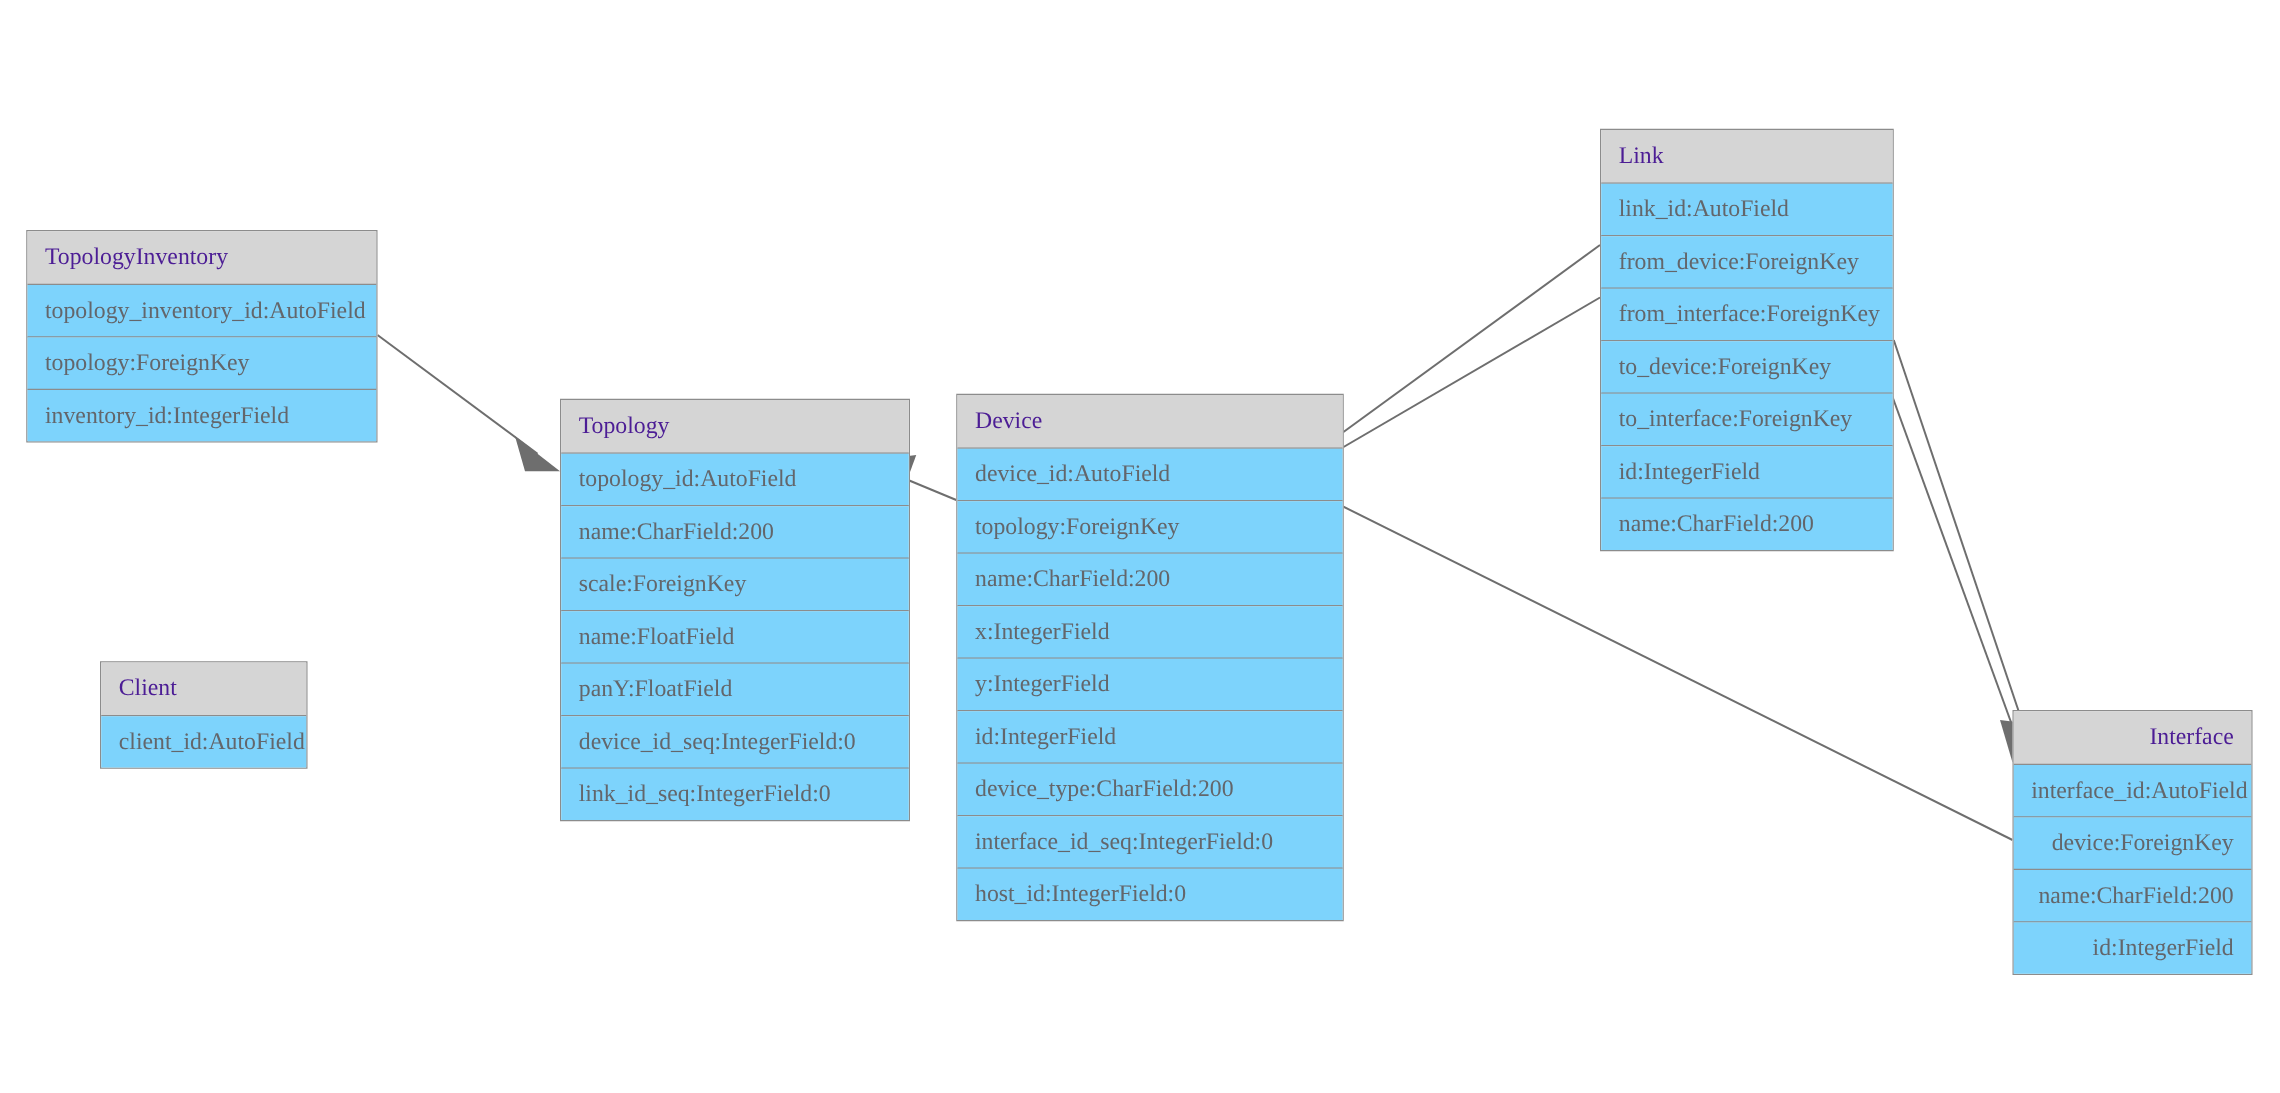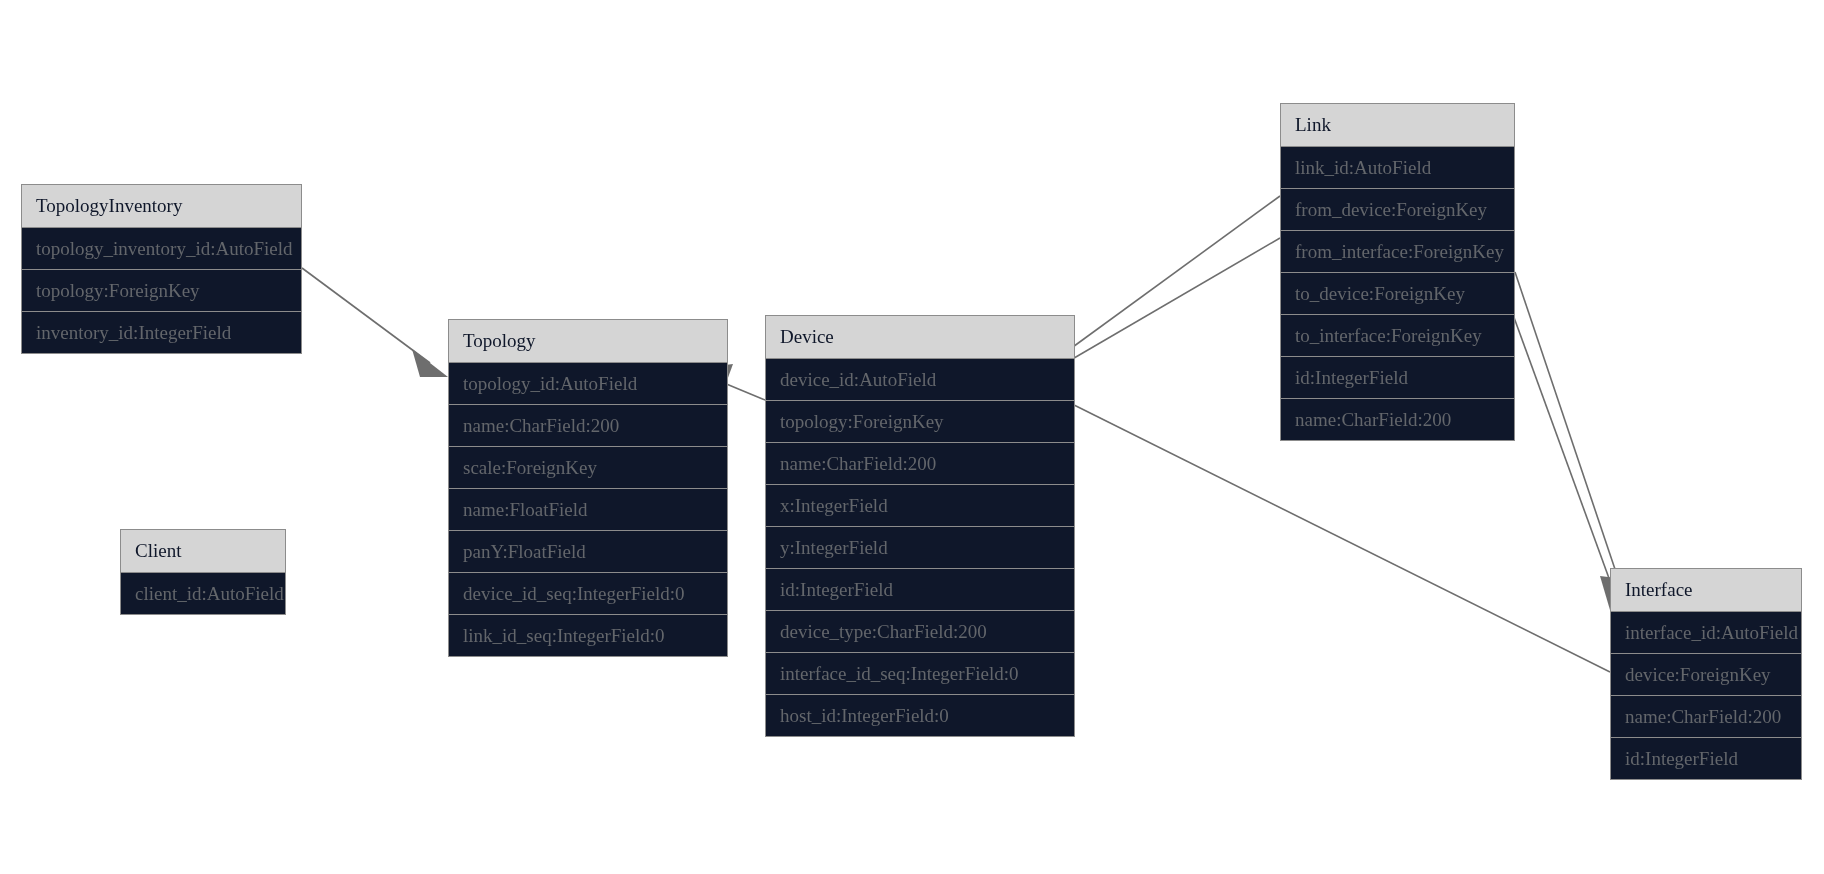--- a/index.html
+++ b/index.html
@@ -26,37 +26,37 @@
   .entity {
     position: absolute;
     box-sizing: border-box;
     border: 1px solid #8c8c8c;
     background: #ffffff;
   }
   .entity-header {
     box-sizing: border-box;
     background: #d5d5d5;
     border-bottom: 1px solid #8c8c8c;
-    color: #0f172a;
+    color: #4c1d95;
     font-size: 19px;
     line-height: 1;
     padding: 11px 14px 12px 14px;
     white-space: nowrap;
     overflow: hidden;
   }
   .entity-row {
     box-sizing: border-box;
     border-bottom: 1px solid #8c8c8c;
     color: #63666b;
     font-size: 19px;
     line-height: 1;
     padding: 11px 14px 11px 14px;
     white-space: nowrap;
     overflow: hidden;
-    background: #0f172a;
+    background: #7dd3fc;
   }
   .entity-row:last-child {
     border-bottom: none;
   }
 </style>
 </head>
 <body>
 
 <div id="canvas">
 
@@ -107,21 +107,21 @@
       <div class="entity" style="left: 448px; top: 319px; width: 280px;">
         <div class="entity-header">Topology</div>
         <div class="entity-row">topology_id:AutoField</div>
         <div class="entity-row">name:CharField:200</div>
         <div class="entity-row">scale:ForeignKey</div>
         <div class="entity-row">name:FloatField</div>
         <div class="entity-row">panY:FloatField</div>
         <div class="entity-row">device_id_seq:IntegerField:0</div>
         <div class="entity-row">link_id_seq:IntegerField:0</div>
       </div>
-      <div class="entity" style="left: 80px; top: 529px; width: 166px; margin-left: 40px;">
+      <div class="entity" style="left: 80px; top: 529px; width: 166px;">
         <div class="entity-header">Client</div>
         <div class="entity-row">client_id:AutoField</div>
       </div>
       <div class="entity" style="left: 765px; top: 315px; width: 310px;">
         <div class="entity-header">Device</div>
         <div class="entity-row">device_id:AutoField</div>
         <div class="entity-row">topology:ForeignKey</div>
         <div class="entity-row">name:CharField:200</div>
         <div class="entity-row">x:IntegerField</div>
         <div class="entity-row">y:IntegerField</div>
@@ -133,21 +133,21 @@
       <div class="entity" style="left: 1280px; top: 103px; width: 235px;">
         <div class="entity-header">Link</div>
         <div class="entity-row">link_id:AutoField</div>
         <div class="entity-row">from_device:ForeignKey</div>
         <div class="entity-row">from_interface:ForeignKey</div>
         <div class="entity-row">to_device:ForeignKey</div>
         <div class="entity-row">to_interface:ForeignKey</div>
         <div class="entity-row">id:IntegerField</div>
         <div class="entity-row">name:CharField:200</div>
       </div>
-      <div class="entity" style="left: 1610px; top: 568px; width: 192px;">
+      <div class="entity" style="left: 1610px; top: 568px; width: 192px; text-align: right;">
         <div class="entity-header">Interface</div>
         <div class="entity-row">interface_id:AutoField</div>
         <div class="entity-row">device:ForeignKey</div>
         <div class="entity-row">name:CharField:200</div>
         <div class="entity-row">id:IntegerField</div>
       </div>
     </div>
 
 </div>
 

